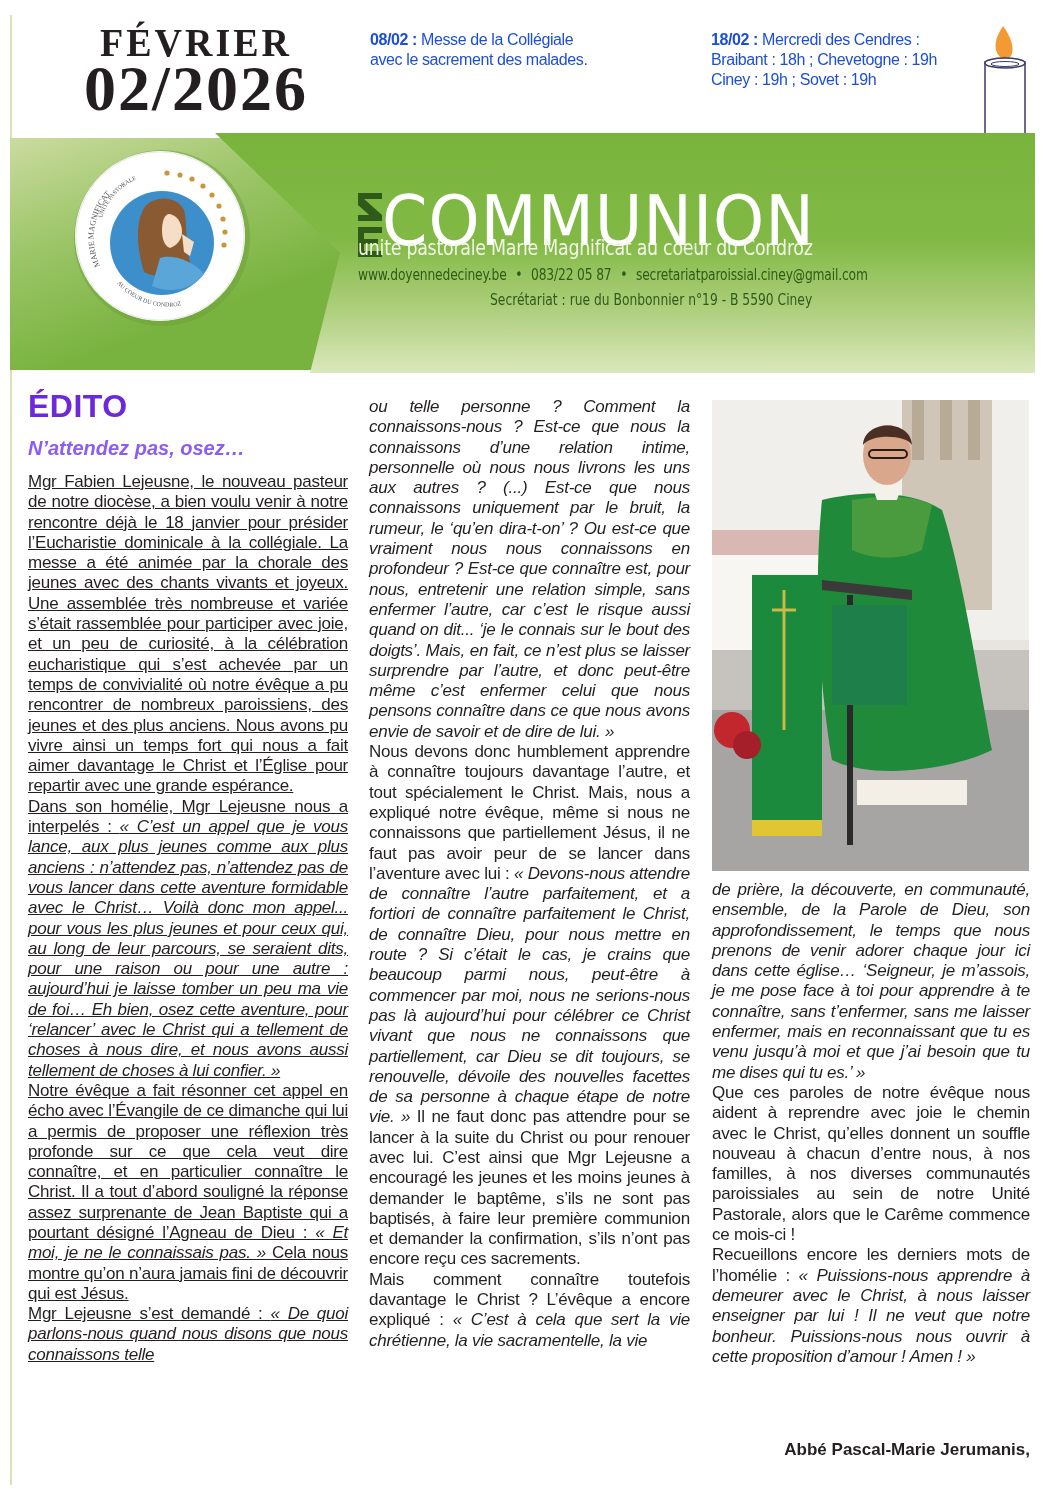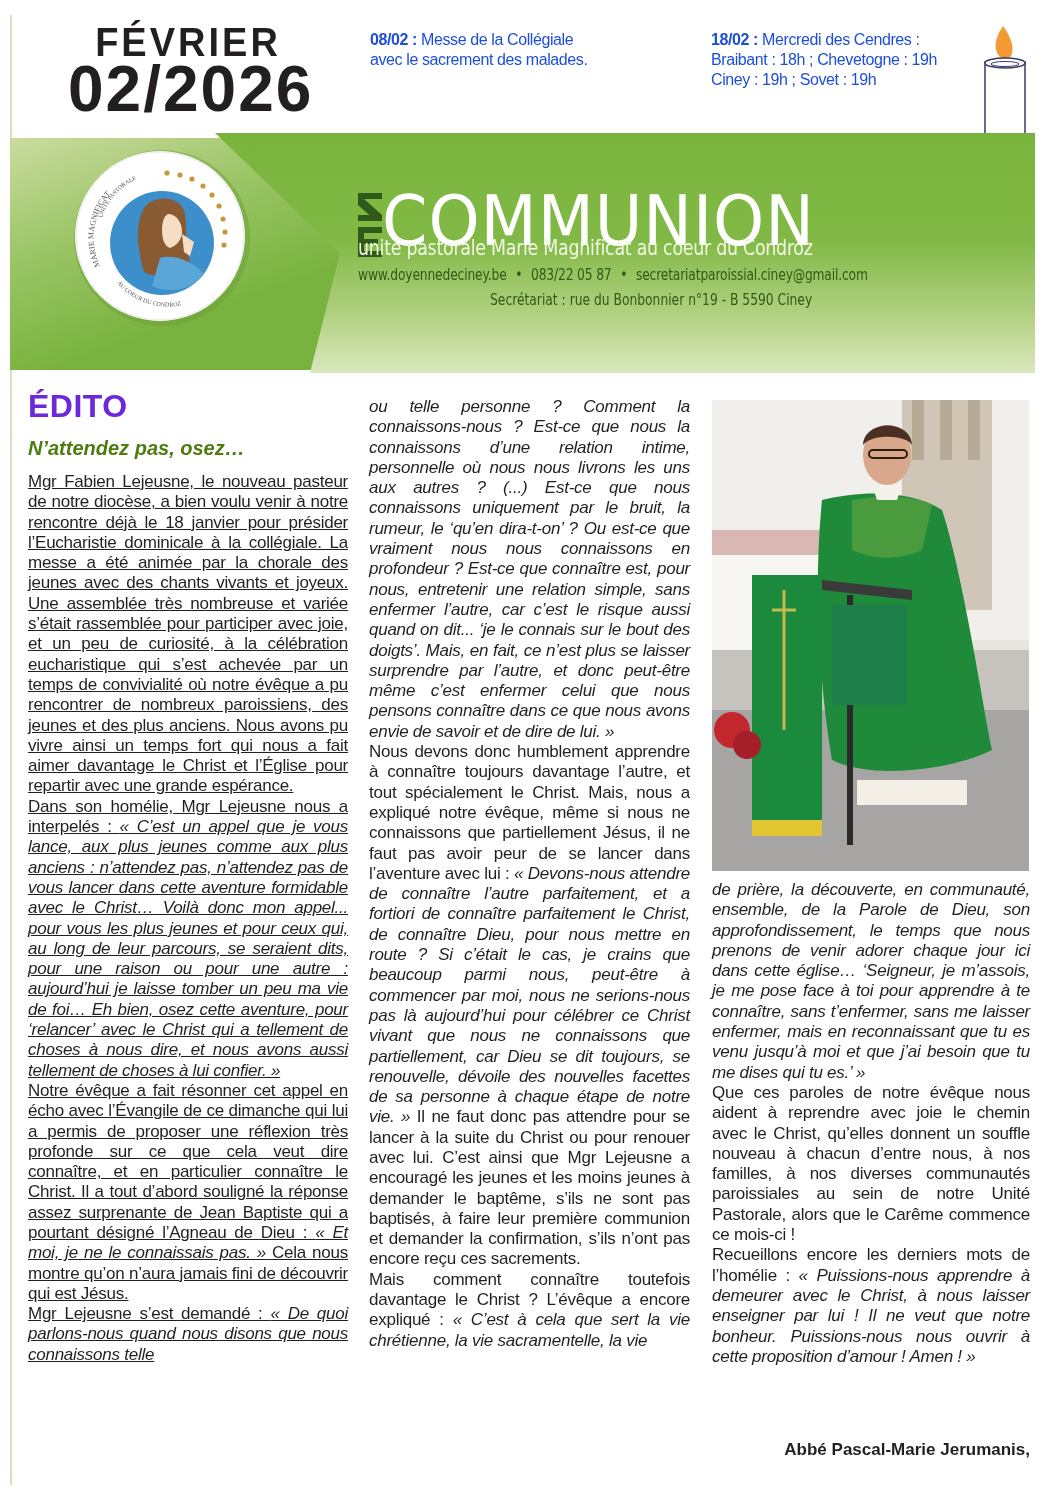--- a/index.html
+++ b/index.html
@@ -2,22 +2,22 @@
 <html><head>
 <meta charset="utf-8">
 <style>
   * { box-sizing: border-box; margin: 0; padding: 0; }
   html, body { width: 1043px; height: 1500px; background: #ffffff; overflow: hidden; }
   body { position: relative; font-family: "Liberation Sans", sans-serif; color: #231f20; }
 
   .left-rule { position: absolute; left: 10px; top: 15px; width: 2px; height: 1470px; background: #d8e2b8; }
 
   
-  .month-block { position: absolute; left: 68px; top: 22px; width: 240px; text-align: center;
-    font-family: Liberation Sans, sans-serif; font-weight: bold; color: #231f20; }
+  .month-block { position: absolute; left: 76px; top: 22px; width: 240px; text-align: center;
+    font-family: Liberation Serif, serif; font-weight: bold; color: #231f20; }
   .month-name { font-size: 38px; letter-spacing: 3px; line-height: 40px; transform: scaleY(1.05); }
   .month-date { font-size: 64px; letter-spacing: 2px; line-height: 54px; }
 
   .event { position: absolute; top: 30px; font-family: "Liberation Sans", sans-serif; font-size: 16px;
     line-height: 20px; color: #1d4ed8; letter-spacing: -0.4px; }
   .event.e1 { left: 370px; width: 280px; }
   .event.e2 { left: 711px; width: 270px; }
   .event .date { font-weight: bold; }
 
   .candle { position: absolute; left: 976px; top: 12px; width: 70px; height: 150px; }
@@ -40,21 +40,21 @@
     transform: scaleX(0.93); transform-origin: left; }
   .brand-subtitle { position: absolute; left: 8px; top: 78px; font-family: "DejaVu Sans Condensed", "DejaVu Sans", sans-serif;
     font-size: 22px; color: #f1f7e4; white-space: nowrap; letter-spacing: -0.3px; transform: scaleX(0.88); transform-origin: left; }
   .brand-contacts { position: absolute; left: 8px; top: 109px; font-family: "DejaVu Sans", sans-serif; font-size: 15px;
     color: #2f5a1a; white-space: nowrap; transform: scaleX(0.82); transform-origin: left; letter-spacing: -0.2px; }
   .brand-address { position: absolute; left: 140px; top: 134px; font-family: "DejaVu Sans", sans-serif; font-size: 15px;
     color: #2f5a1a; white-space: nowrap; transform: scaleX(0.82); transform-origin: left; }
 
   
   .edito-title { position: absolute; left: 28px; top: 388px; font-size: 32px; font-weight: bold; color: #6d28d9; letter-spacing: 0.5px; }
-  .edito-subtitle { position: absolute; left: 28px; top: 437px; font-size: 20px; font-weight: bold; font-style: italic; color: #4d7c0f; }
+  .edito-subtitle { position: absolute; left: 28px; top: 437px; font-size: 20px; font-weight: bold; font-style: italic; color: #8b5cf6; }
 
   .col { position: absolute; font-size: 17px; line-height: 20.3px; text-align: justify; color: #231f20;
     letter-spacing: -0.25px; hyphens: manual; }
   .col p { margin: 0; }
   .col i { font-style: italic; }
   .col1 { left: 28px; top: 472px; width: 320px; text-decoration: underline; }
   .col2 { left: 369px; top: 397px; width: 321px; }
   .col3 { left: 712px; top: 880px; width: 318px; }
 
   .photo { position: absolute; left: 712px; top: 400px; width: 317px; height: 471px; overflow: hidden; background: #e9e6e1; }

